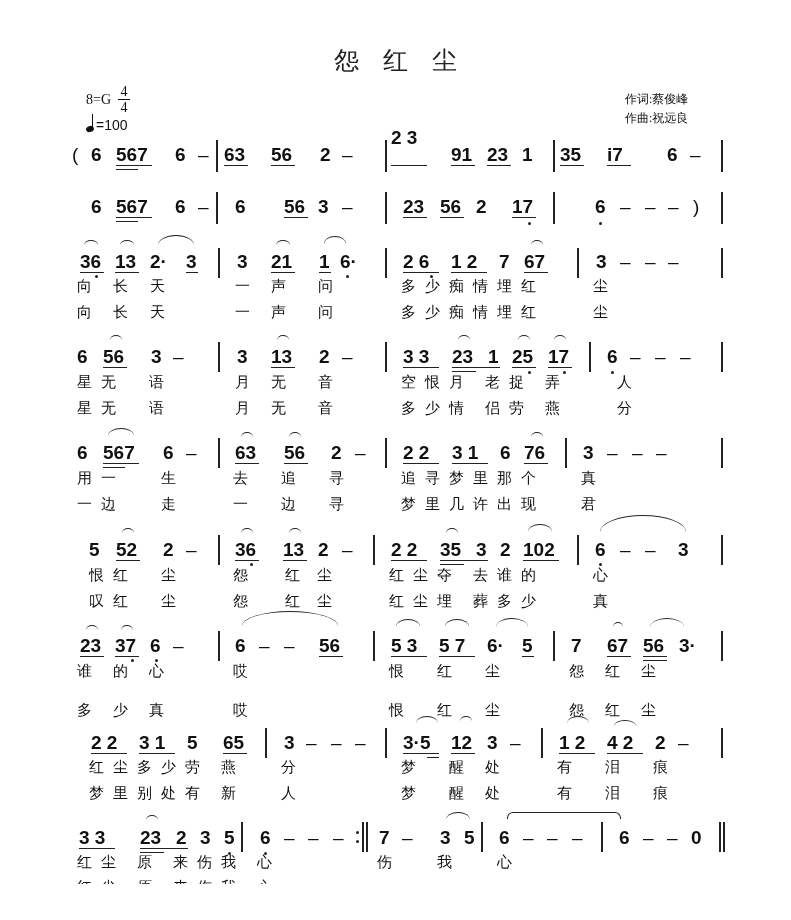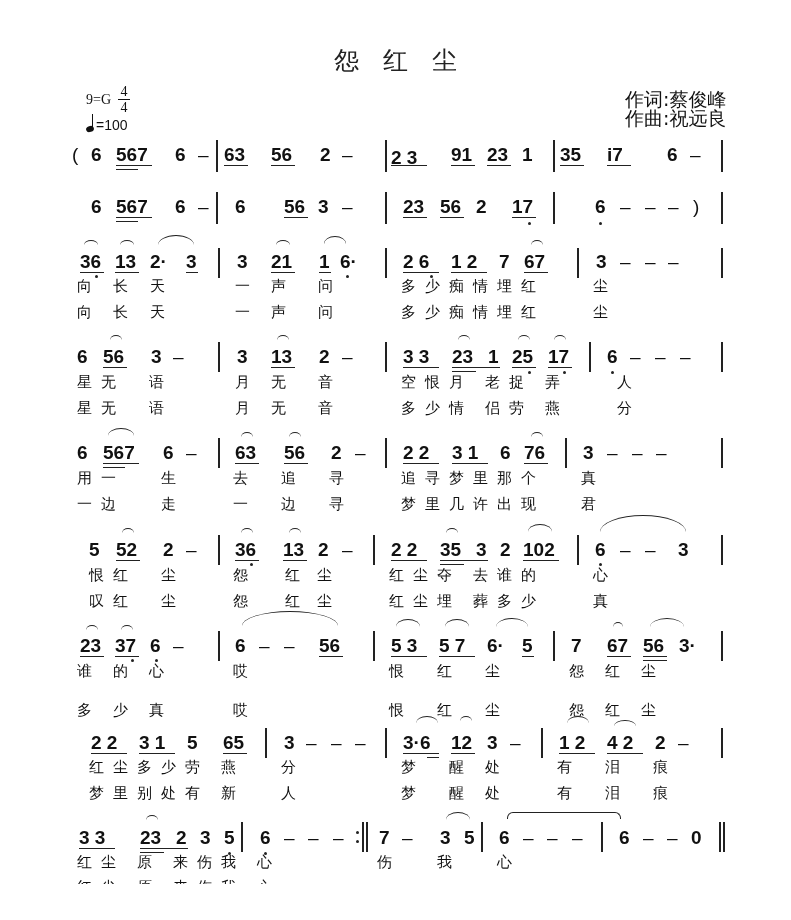--- a/index.html
+++ b/index.html
@@ -4,33 +4,33 @@
 <style>
   html,body{margin:0;padding:0;background:#fff;}
   body{width:791px;height:920px;position:relative;overflow:hidden;font-family:"DejaVu Sans",sans-serif;color:#111;}
   .abs{position:absolute;}
   .title{left:0;width:791px;top:44px;text-align:center;font-family:"DejaVu Serif",serif;font-size:25px;letter-spacing:24px;text-indent:24px;color:#222;}
   .key{left:86px;top:92px;font-family:"Liberation Serif",serif;font-size:14px;}
   .ts{left:118px;top:84px;font-family:"Liberation Serif",serif;font-size:14px;line-height:15px;text-align:center;width:12px;}
   .ts .num{display:block;}
   .ts .bar{display:block;border-top:1px solid #111;margin:0;}
   .tempo{left:86px;top:114px;font-family:"Liberation Sans",sans-serif;font-size:14px;}
-  .credits{left:625px;top:90px;font-size:19px;line-height:19px;}
+  .credits{left:625px;top:90px;font-size:12px;line-height:19px;font-family:Liberation Serif, serif;}
   .n{font-family:"Liberation Sans",sans-serif;font-weight:bold;font-size:19px;line-height:20px;white-space:pre;}
   .ly{font-size:15px;line-height:18px;white-space:pre;}
   .bl{width:2px;background:#222;}
   .ul{height:0;border-top:1.6px solid #222;}
   .arc{border-top:1.5px solid #222;border-radius:50% 50% 0 0/100% 100% 0 0;}
   .dot{width:3px;height:3px;border-radius:50%;background:#222;}
 </style>
 </head>
 <body>
 
 <div class="abs title">怨红尘</div>
-<div class="abs key">9=G</div>
+<div class="abs key">8=G</div>
 <div class="abs ts">
   <span class="num">4</span>
   <span class="bar"></span>
   <span class="num">4</span>
 </div>
 <div class="abs tempo">
   <span style="display:inline-block;position:relative;width:10px;height:20px;vertical-align:-4px;">
     <span style="position:absolute;left:6px;top:0;width:1.3px;height:15px;background:#111;"></span>
     <span style="position:absolute;left:0;top:12px;width:8px;height:6px;border-radius:50%;background:#111;transform:rotate(-20deg);"></span>
   </span><span>=100</span>
@@ -49,21 +49,21 @@
   <span class="abs n" style="left:175px;top:145px;">6</span>
   <span class="abs n" style="left:198px;top:145px;font-weight:normal;">–</span>
   <div class="abs bl" style="left:216px;top:140px;height:32px;"></div>
   <span class="abs n" style="left:224px;top:145px;">63</span>
   <div class="abs ul" style="left:224px;top:165px;width:24px;"></div>
   <span class="abs n" style="left:271px;top:145px;">56</span>
   <div class="abs ul" style="left:271px;top:165px;width:24px;"></div>
   <span class="abs n" style="left:320px;top:145px;">2</span>
   <span class="abs n" style="left:342px;top:145px;font-weight:normal;">–</span>
   <div class="abs bl" style="left:385px;top:140px;height:32px;"></div>
-  <span class="abs n" style="left:391px;top:148px;">2 3</span>
+  <span class="abs n" style="left:391px;top:128px;">2 3</span>
   <div class="abs ul" style="left:391px;top:165px;width:36px;"></div>
   <span class="abs n" style="left:451px;top:145px;">91</span>
   <div class="abs ul" style="left:451px;top:165px;width:24px;"></div>
   <span class="abs n" style="left:487px;top:145px;">23</span>
   <div class="abs ul" style="left:487px;top:165px;width:24px;"></div>
   <span class="abs n" style="left:522px;top:145px;">1</span>
   <div class="abs bl" style="left:553px;top:140px;height:32px;"></div>
   <span class="abs n" style="left:560px;top:145px;">35</span>
   <div class="abs ul" style="left:560px;top:165px;width:24px;"></div>
   <span class="abs n" style="left:607px;top:145px;">i7</span>
@@ -434,21 +434,21 @@
   <div class="abs ul" style="left:139px;top:753px;width:36px;"></div>
   <span class="abs n" style="left:187px;top:733px;">5</span>
   <span class="abs n" style="left:223px;top:733px;">65</span>
   <div class="abs ul" style="left:223px;top:753px;width:24px;"></div>
   <div class="abs bl" style="left:265px;top:728px;height:30px;"></div>
   <span class="abs n" style="left:284px;top:733px;">3</span>
   <span class="abs n" style="left:306px;top:733px;font-weight:normal;">–</span>
   <span class="abs n" style="left:331px;top:733px;font-weight:normal;">–</span>
   <span class="abs n" style="left:355px;top:733px;font-weight:normal;">–</span>
   <div class="abs bl" style="left:385px;top:728px;height:30px;"></div>
-  <span class="abs n" style="left:403px;top:733px;">3·6</span>
+  <span class="abs n" style="left:403px;top:733px;">3·5</span>
   <div class="abs ul" style="left:403px;top:753px;width:36px;"></div>
   <div class="abs ul" style="left:427px;top:757px;width:12px;"></div>
   <span class="abs n" style="left:451px;top:733px;">12</span>
   <div class="abs ul" style="left:451px;top:753px;width:24px;"></div>
   <span class="abs n" style="left:487px;top:733px;">3</span>
   <span class="abs n" style="left:510px;top:733px;font-weight:normal;">–</span>
   <div class="abs bl" style="left:541px;top:728px;height:30px;"></div>
   <span class="abs n" style="left:559px;top:733px;">1 2</span>
   <div class="abs ul" style="left:559px;top:753px;width:36px;"></div>
   <span class="abs n" style="left:607px;top:733px;">4 2</span>

